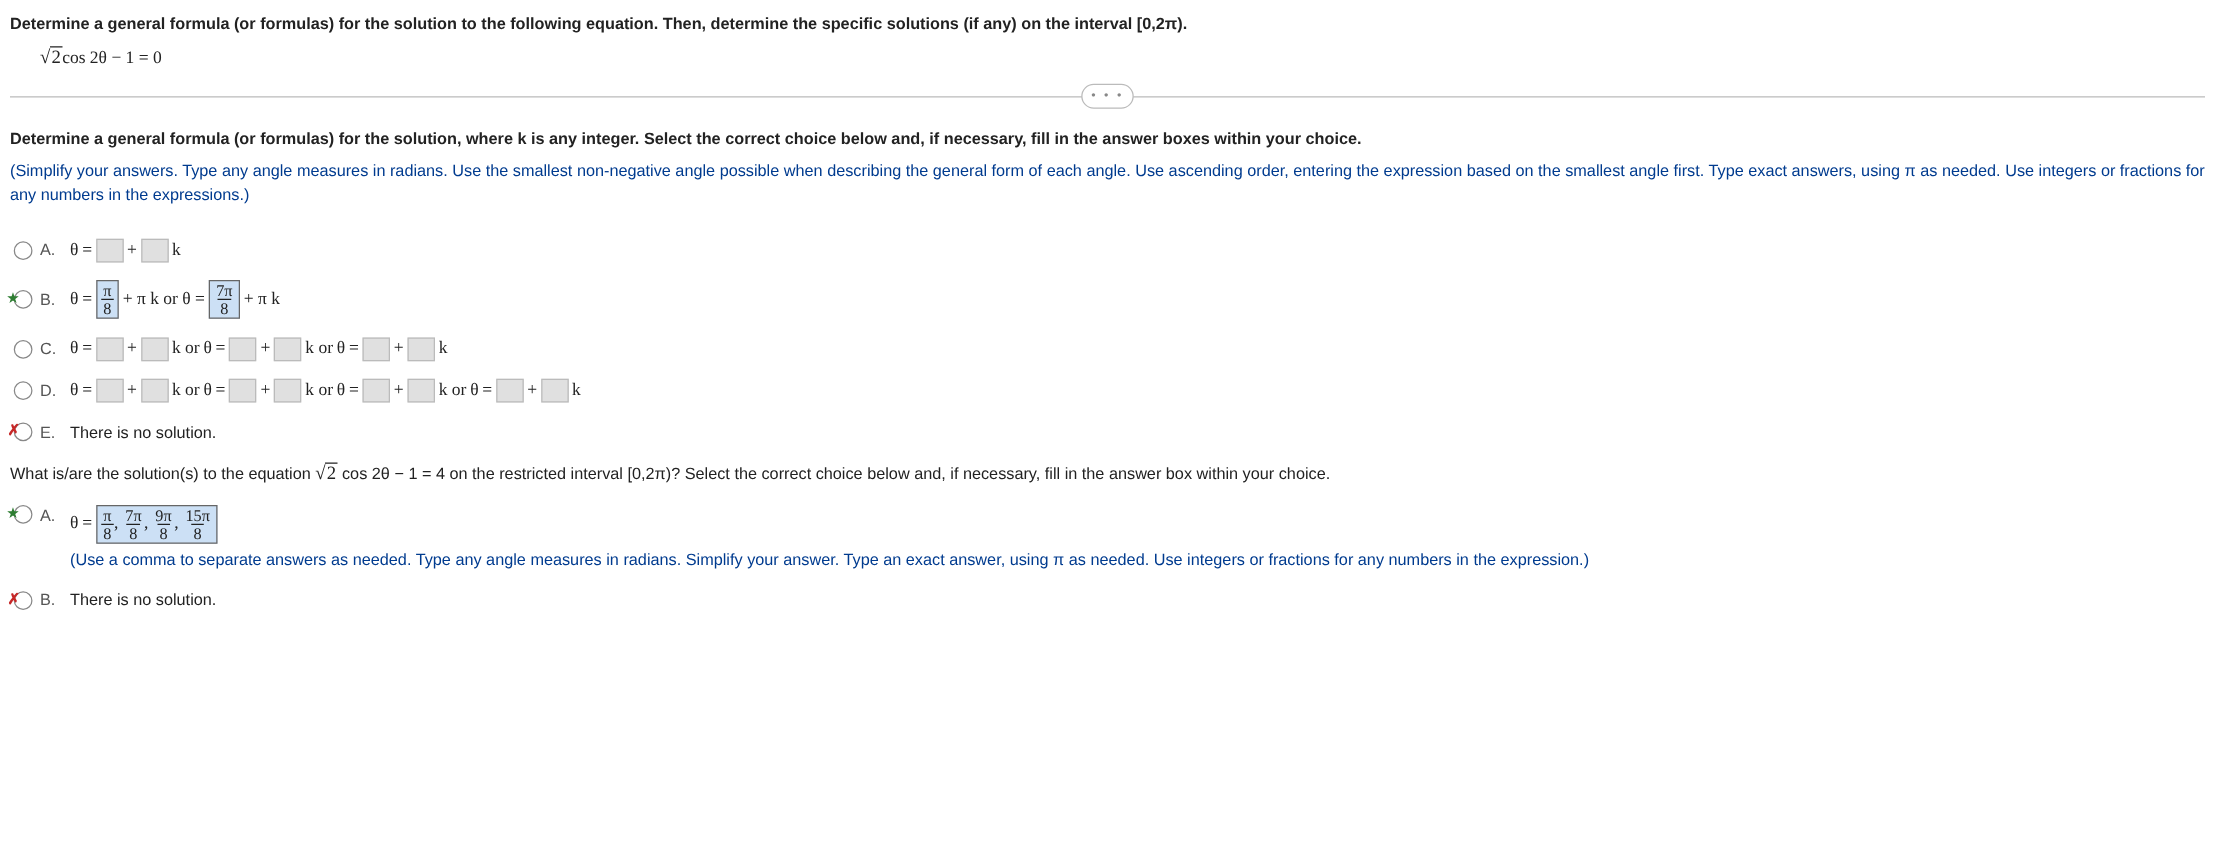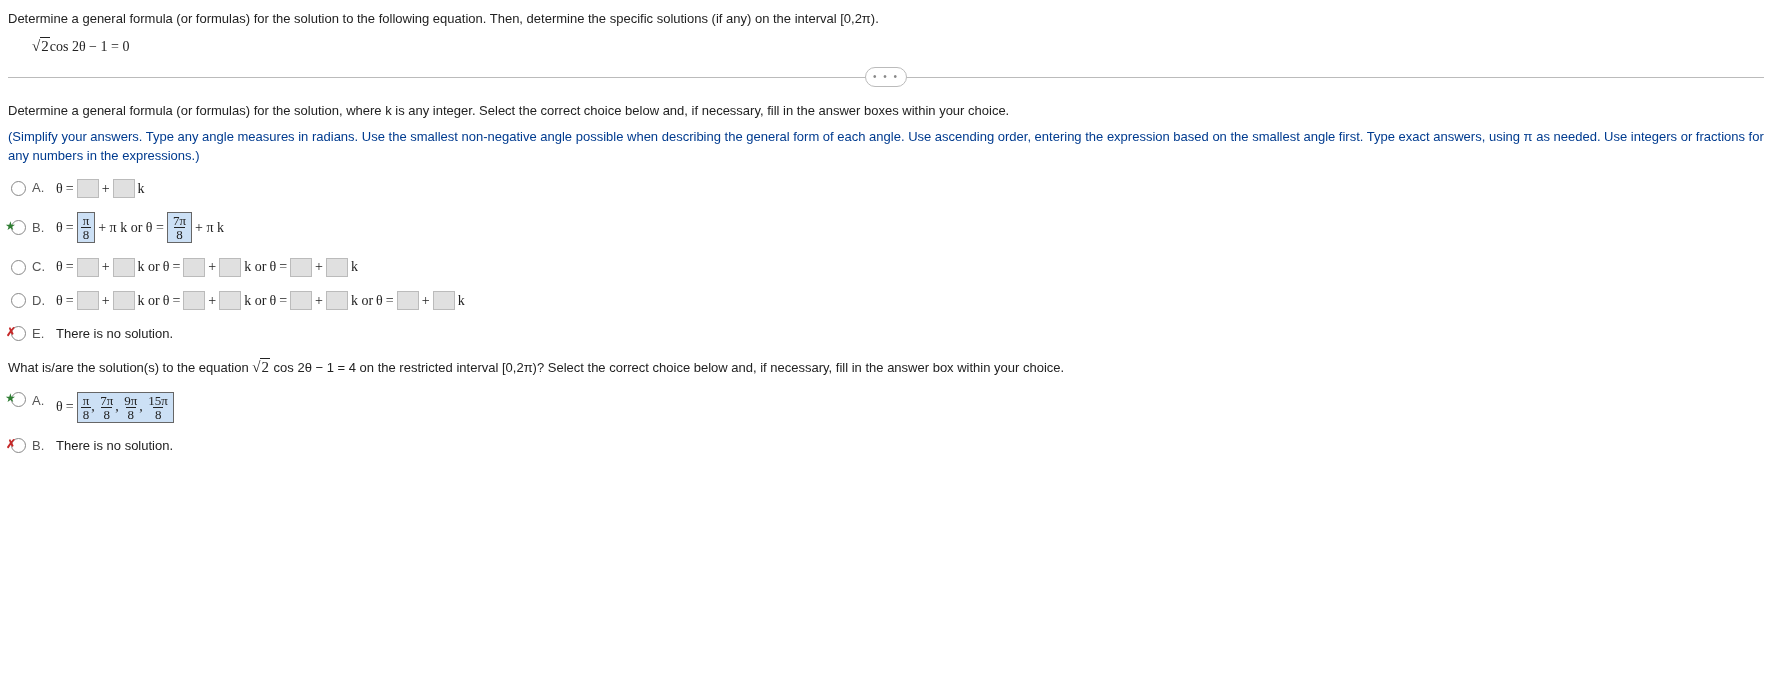--- a/index.html
+++ b/index.html
@@ -3,35 +3,35 @@
 <meta charset="utf-8">
 <style>
   body {
     font-family: Arial, sans-serif;
     font-size: 13px;
     color: #222;
     margin: 0;
     padding: 10px 8px;
     line-height: 1.4;
   }
-  .question-text { margin-bottom: 8px; }
+  .question-text { margin-bottom: 8px; font-weight: bold; }
   .equation-line { margin-left: 24px; margin-bottom: 20px; }
   .sqrt { font-family: 'Times New Roman', serif; font-size: 15px; }
   .sqrt .radicand { border-top: 1px solid #222; padding: 0 1px; }
   .hr-wrap { position: relative; margin: 20px 0 24px 0; }
   .hr-line { border-top: 1px solid #bbb; }
   .hr-pill {
     position: absolute; left: 50%; top: -10px; transform: translateX(-50%);
     background: #fff; border: 1px solid #bbb; border-radius: 10px;
     width: 40px; height: 18px; display: flex; align-items: center; justify-content: center;
     color: #888; font-size: 10px; letter-spacing: 2px;
   }
   .instructions-blue {
     color: #003b8f;
-    margin-bottom: 14px;
+    margin-bottom: 26px;
   }
   .choice-row {
     display: flex; align-items: center; margin-bottom: 14px;
   }
   .radio-wrap {
     width: 20px; display: flex; justify-content: center; margin-right: 4px;
     position: relative;
   }
   .radio-circle {
     width: 13px; height: 13px; border: 1px solid #888; border-radius: 50%;
@@ -170,20 +170,21 @@
         <span class="frac">
             <span class="num">9π</span>
             <span class="den">8</span>
           </span>,
         <span class="frac">
             <span class="num">15π</span>
             <span class="den">8</span>
           </span>
       </span>
     </div>
+    <div class="note-blue">(Use a comma to separate answers as needed. Type any angle measures in radians. Simplify your answer. Type an exact answer, using π as needed. Use integers or fractions for any numbers in the expression.)</div>
   </div>
 </div>
 
 <div class="choice-row">
   <span class="radio-wrap radio-x">
       <span class="radio-circle"></span>
     </span>
   <span class="choice-letter">B.</span>
   <span>There is no solution.</span>
 </div>

